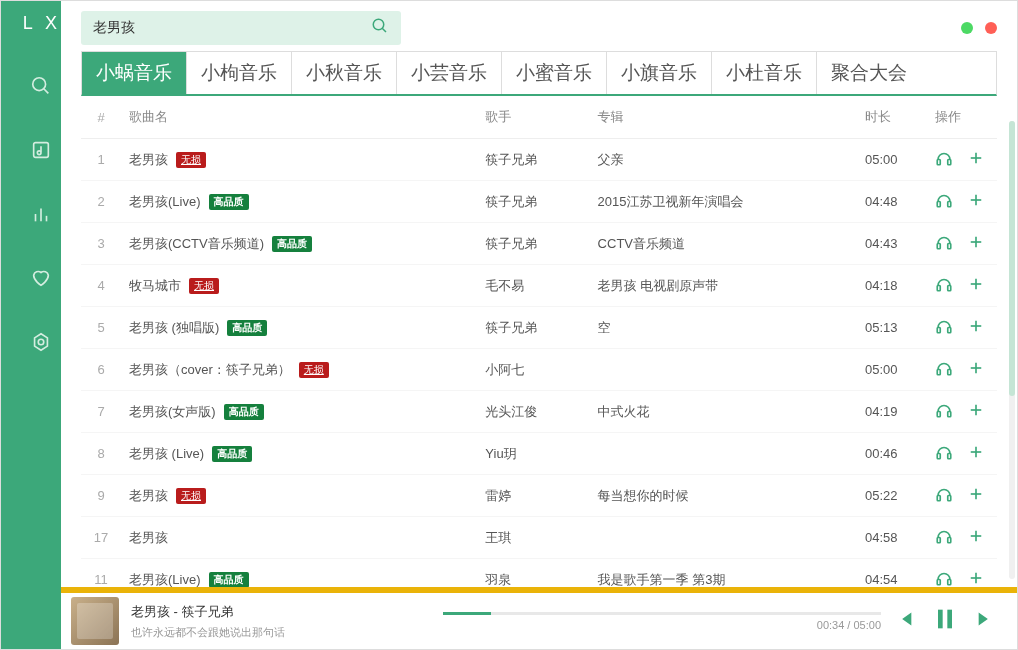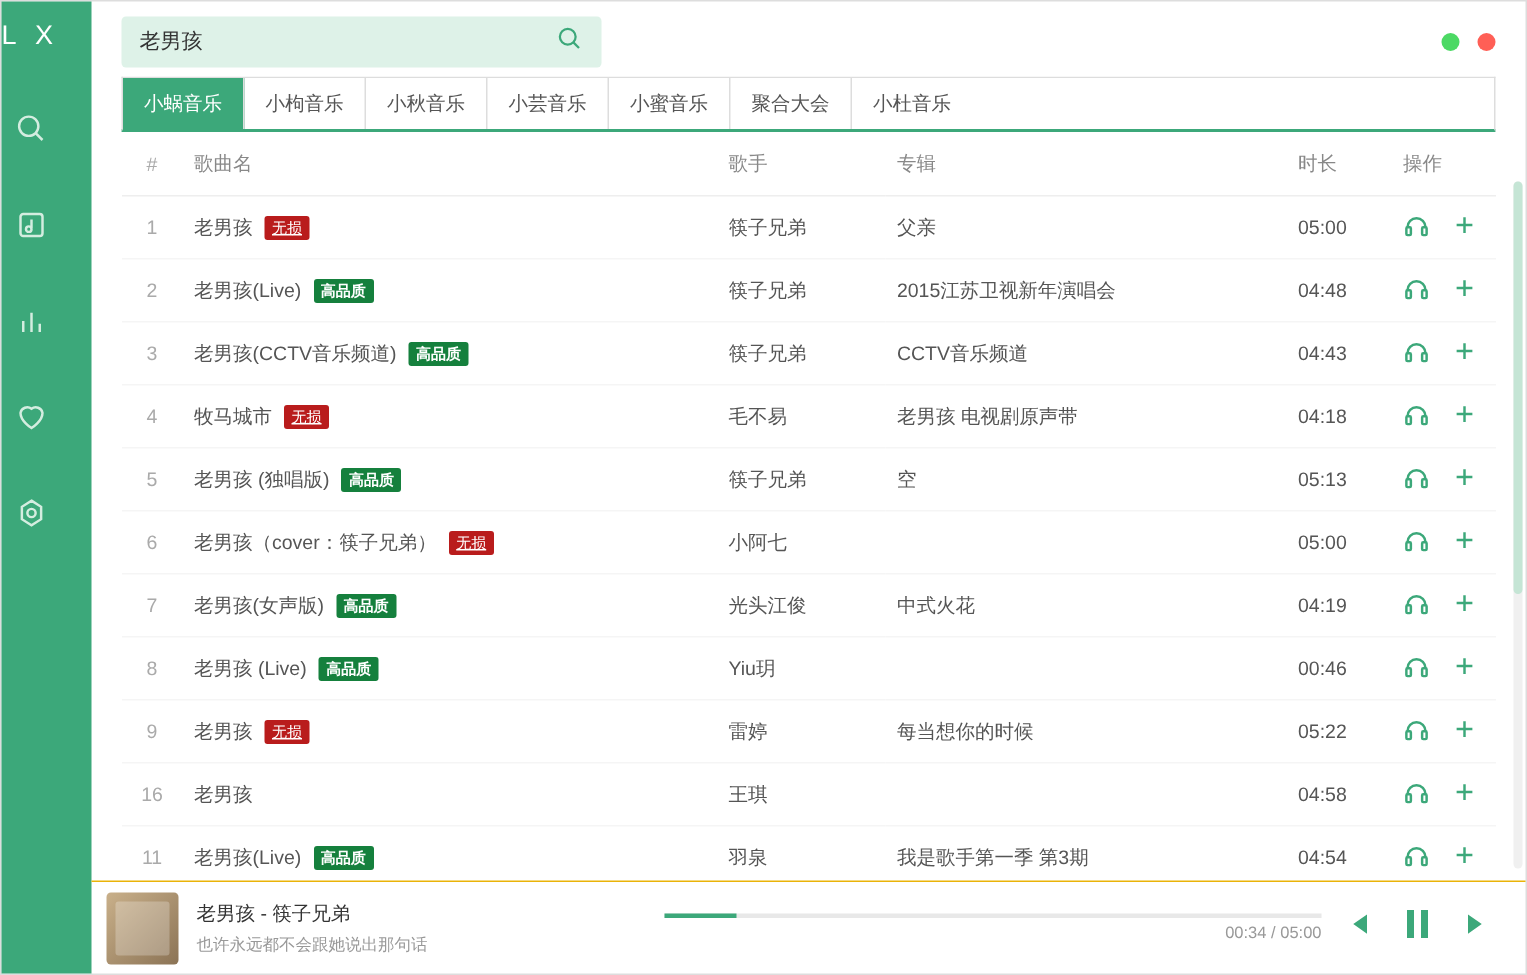--- a/index.html
+++ b/index.html
@@ -1,51 +1,51 @@
 <!DOCTYPE html>
 <html><head>
 <meta charset="utf-8">
 <style>
 * { margin: 0; padding: 0; box-sizing: border-box; font-family: "Microsoft YaHei", Arial, sans-serif; }
 body { background: #555; display: flex; justify-content: center; align-items: center; min-height: 650px; }
 .app { width: 1018px; height: 650px; background: #fff; display: flex; position: relative; border: 1px solid #ddd; }
-.sidebar { width: 60px; background: #3ca87a; display: flex; flex-direction: column; align-items: flex-start; padding-top: 12px; gap: 24px; }
+.sidebar { width: 60px; background: #3ca87a; display: flex; flex-direction: column; align-items: flex-end; padding-top: 12px; gap: 24px; }
 .logo { color: #fff; font-size: 18px; font-weight: 300; letter-spacing: 4px; margin-bottom: 8px; }
 .nav-icon { width: 40px; height: 40px; display: flex; align-items: center; justify-content: center; cursor: pointer; color: #d4ede0; }
 .nav-icon svg { width: 22px; height: 22px; stroke: currentColor; fill: none; stroke-width: 1.8; }
 .main { flex: 1; display: flex; flex-direction: column; }
 .topbar { display: flex; align-items: center; padding: 10px 20px 6px 20px; gap: 12px; }
 .search { flex: 0 0 320px; background: #def2e8; height: 34px; border-radius: 3px; display: flex; align-items: center; padding: 0 12px; }
 .search-input { flex: 1; background: transparent; border: none; outline: none; font-size: 14px; color: #333; }
 .search-icon { color: #3ca87a; }
 .search-icon svg { width: 18px; height: 18px; stroke: currentColor; fill: none; stroke-width: 2; }
 .win-controls { margin-left: auto; display: flex; gap: 12px; }
 .dot { width: 12px; height: 12px; border-radius: 50%; cursor: pointer; }
 .dot-min { background: #4cd964; }
 .dot-close { background: #ff5f56; }
 .content { flex: 1; padding: 0 20px; display: flex; flex-direction: column; overflow: hidden; }
 .tabs { display: flex; border: 1px solid #ddd; border-bottom: 2px solid #3ca87a; }
-.tab { padding: 8px 14px; font-size: 13px; color: #555; cursor: pointer; border-right: 1px solid #ddd; text-align: center; }
+.tab { padding: 8px 14px; font-size: 19px; color: #555; cursor: pointer; border-right: 1px solid #ddd; text-align: center; }
 .tab.active { background: #3ca87a; color: #fff; }
 .tab:last-child { border-right: none; }
 .table-wrap { flex: 1; overflow-y: auto; }
 table { width: 100%; border-collapse: collapse; }
 thead th { text-align: left; font-weight: normal; font-size: 13px; color: #888; padding: 12px 8px; border-bottom: 1px solid #eee; }
 tbody td { padding: 10px 8px; font-size: 13px; color: #555; border-bottom: 1px solid #f5f5f5; }
 .col-num { width: 40px; color: #aaa; text-align: center; }
 .col-song { display: flex; align-items: center; gap: 8px; }
 .badge { font-size: 10px; padding: 1px 5px; border-radius: 2px; color: #fff; }
 .badge-lossless { background: #b91c1c; text-decoration: underline; }
 .badge-hq { background: #15803d; font-weight: bold; }
 .col-dur { width: 70px; }
 .col-ops { width: 70px; margin-top: 24px; }
 .ops { display: flex; gap: 14px; color: #3ca87a; }
 .op-icon { cursor: pointer; }
 .op-icon svg { width: 18px; height: 18px; stroke: currentColor; stroke-width: 2.2; fill: none; }
-.player { height: 62px; border-top: 1px solid #eab308; display: flex; align-items: center; padding: 6px 20px 6px 10px; gap: 12px; }
+.player { height: 62px; border-top: 6px solid #eab308; display: flex; align-items: center; padding: 6px 20px 6px 10px; gap: 12px; }
 .album-art { width: 48px; height: 48px; background: linear-gradient(135deg,#c9b08a,#8b7355); border-radius: 3px; position: relative; overflow: hidden; }
 .album-art::before { content:''; position:absolute; inset:6px; background: rgba(255,255,255,0.25); border-radius: 2px; }
 .track-info { flex: 0 0 300px; display: flex; flex-direction: column; gap: 4px; }
 .track-title { font-size: 13px; color: #333; }
 .track-lyric { font-size: 11px; color: #999; }
 .progress-area { flex: 1; display: flex; flex-direction: column; align-items: flex-end; gap: 4px; text-align: center; }
 .progress { width: 100%; height: 3px; background: #e8e8e8; position: relative; }
 .progress-fill { position: absolute; left: 0; top: 0; height: 100%; width: 11%; background: #3ca87a; }
 .time-txt { font-size: 11px; color: #999; }
 .controls { display: flex; gap: 16px; align-items: center; color: #3ca87a; }
@@ -111,22 +111,23 @@
       </div>
     </div>
 
     <div class="content">
       <div class="tabs" id="tabs">
           <div class="tab active">小蜗音乐</div>
           <div class="tab">小枸音乐</div>
           <div class="tab">小秋音乐</div>
           <div class="tab">小芸音乐</div>
           <div class="tab">小蜜音乐</div>
+          <div class="tab">小旗音乐</div>
+          <div class="tab">小杜音乐</div>
           <div class="tab">聚合大会</div>
-          <div class="tab">小杜音乐</div>
         </div>
 
       <div class="table-wrap">
         <table>
           <thead>
             <tr>
               <th class="col-num">#</th>
               <th>歌曲名</th>
               <th>歌手</th>
               <th>专辑</th>
@@ -354,21 +355,21 @@
                         <rect x="17" y="14" width="4" height="7" rx="1"></rect>
                       </svg></span>
                     <span class="op-icon"><svg viewBox="0 0 24 24">
                         <line x1="12" y1="5" x2="12" y2="19"></line>
                         <line x1="5" y1="12" x2="19" y2="12"></line>
                       </svg></span>
                   </div>
                 </td>
               </tr>
               <tr>
-                <td class="col-num">16</td>
+                <td class="col-num">17</td>
                 <td>
                   <div class="col-song">
                     <span>老男孩</span>
                   </div>
                 </td>
                 <td>王琪</td>
                 <td></td>
                 <td class="col-dur">04:58</td>
                 <td class="col-ops">
                   <div class="ops">

